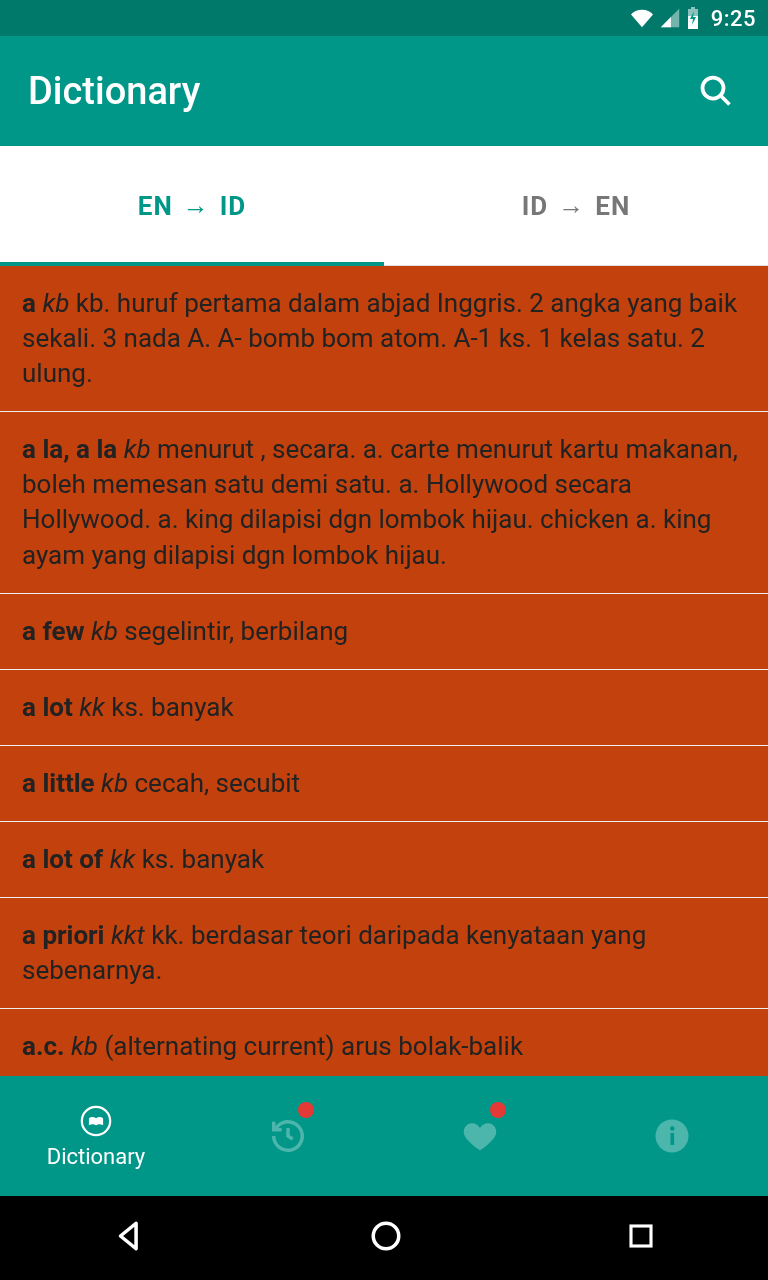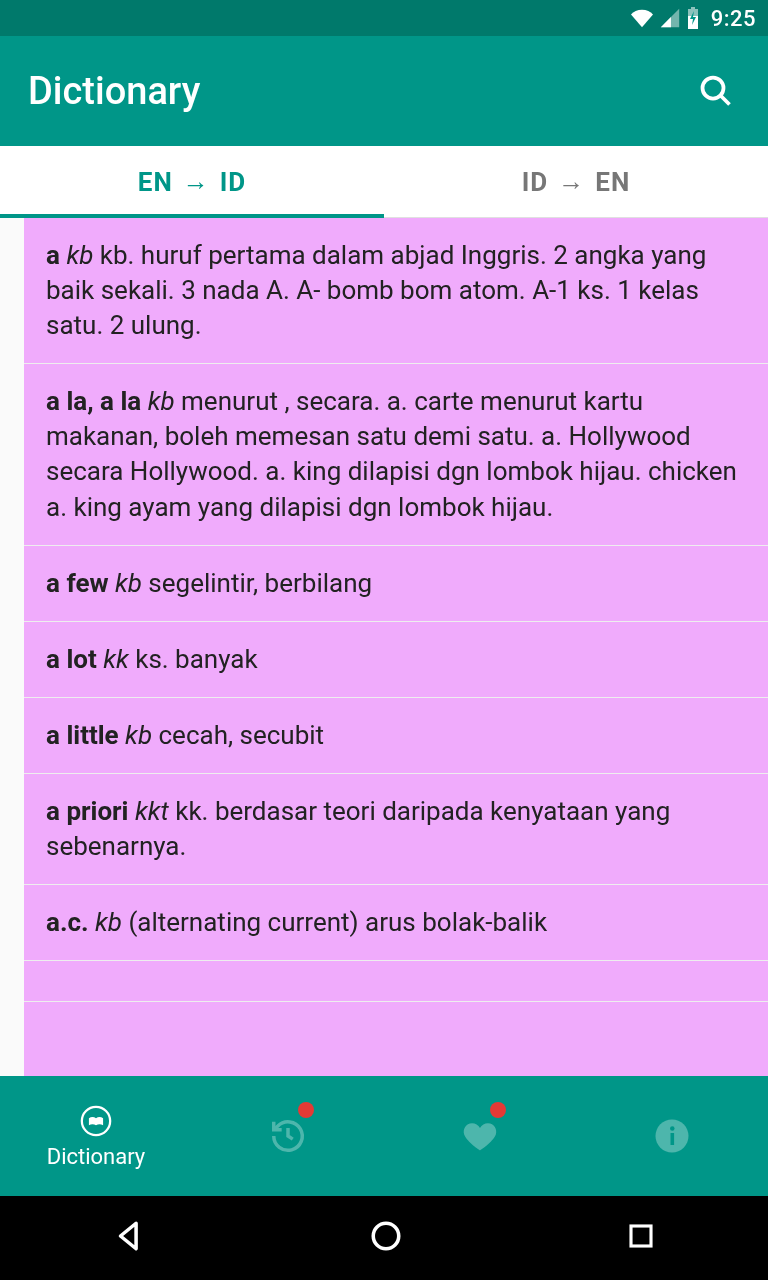--- a/index.html
+++ b/index.html
@@ -7,27 +7,27 @@
   .screen { width: 768px; height: 1280px; display: flex; flex-direction: column; background: #fafafa; }
   
   .status-bar { height: 36px; background: #00796b; display: flex; align-items: center; justify-content: flex-end; padding: 18px 12px; gap: 4px; color: #fff; font-size: 22px; font-weight: 500; }
   .status-bar svg { fill: #fff; }
   .status-time { margin-left: 6px; letter-spacing: 0.5px; }
   
   .app-bar { height: 110px; background: #009688; display: flex; align-items: center; justify-content: space-between; padding: 0 28px; color: #fff; }
   .app-title { font-size: 38px; font-weight: 500; }
   .search-btn { width: 48px; height: 48px; display: flex; align-items: center; justify-content: center; }
   
-  .tabs { height: 72px; background: #fff; display: flex; border-bottom: 1px solid #e0e0e0; }
+  .tabs { height: 120px; background: #fff; display: flex; border-bottom: 1px solid #e0e0e0; }
   .tab { flex: 1; display: flex; align-items: center; justify-content: center; font-size: 26px; font-weight: 700; letter-spacing: 1px; color: #777; position: relative; }
   .tab.active { color: #009688; }
   .tab.active::after { content: ""; position: absolute; left: 0; right: 0; bottom: -1px; height: 4px; background: #009688; }
   .tab-arrow { margin: 0 10px; font-weight: 400; }
   
-  .list { flex: 1; overflow: hidden; background: #f0abfc; margin-left: 24px; }
+  .list { flex: 1; overflow: hidden; background: #c2410c; }
   .entry { padding: 20px 22px; border-bottom: 1px solid #eee; font-size: 26px; line-height: 1.35; color: #222; }
   .entry .term { font-weight: 700; }
   .entry .pos { font-style: italic; }
   
   .bottom-nav { height: 120px; background: #009688; display: flex; }
   .nav-item { flex: 1; display: flex; flex-direction: column; align-items: center; justify-content: center; gap: 6px; color: #80cbc4; position: relative; }
   .nav-item.active { color: #fff; }
   .nav-label { font-size: 22px; }
   .badge { position: absolute; top: 26px; left: 55%; width: 16px; height: 16px; background: #e53935; border-radius: 50%; }
   
@@ -77,20 +77,21 @@
       <span>EN</span>
     </div>
   </div>
 
   <div class="list">
     <div class="entry"><span class="term">a</span> <span class="pos">kb</span><span> kb. huruf pertama dalam abjad Inggris. 2 angka yang baik sekali. 3 nada A. A- bomb bom atom. A-1 ks. 1 kelas satu. 2 ulung.</span></div>
     <div class="entry"><span class="term">a la, a la</span> <span class="pos">kb</span><span> menurut , secara. a. carte menurut kartu makanan, boleh memesan satu demi satu. a. Hollywood secara Hollywood. a. king dilapisi dgn lombok hijau. chicken a. king ayam yang dilapisi dgn lombok hijau.</span></div>
     <div class="entry"><span class="term">a few</span> <span class="pos">kb</span><span> segelintir, berbilang</span></div>
     <div class="entry"><span class="term">a lot</span> <span class="pos">kk</span><span> ks. banyak</span></div>
     <div class="entry"><span class="term">a little</span> <span class="pos">kb</span><span> cecah, secubit</span></div>
+    <div class="entry"><span class="term">a lot of</span> <span class="pos">kk</span><span> ks. banyak</span></div>
     <div class="entry"><span class="term">a priori</span> <span class="pos">kkt</span><span> kk. berdasar teori daripada kenyataan yang sebenarnya.</span></div>
     <div class="entry"><span class="term">a.c.</span> <span class="pos">kb</span><span> (alternating current) arus bolak-balik</span></div>
     <div class="entry"> </div>
   </div>
 
   <div class="bottom-nav">
     <div class="nav-item active">
       <svg width="34" height="34" viewBox="0 0 24 24" fill="none" stroke="#fff" stroke-width="1.6">
           <circle cx="12" cy="12" r="10"></circle>
           <path d="M7 10c1.5-1 3.5-1 5 0 1.5-1 3.5-1 5 0v5c-1.5-1-3.5-1-5 0-1.5-1-3.5-1-5 0z" fill="#fff" stroke="none"></path>

